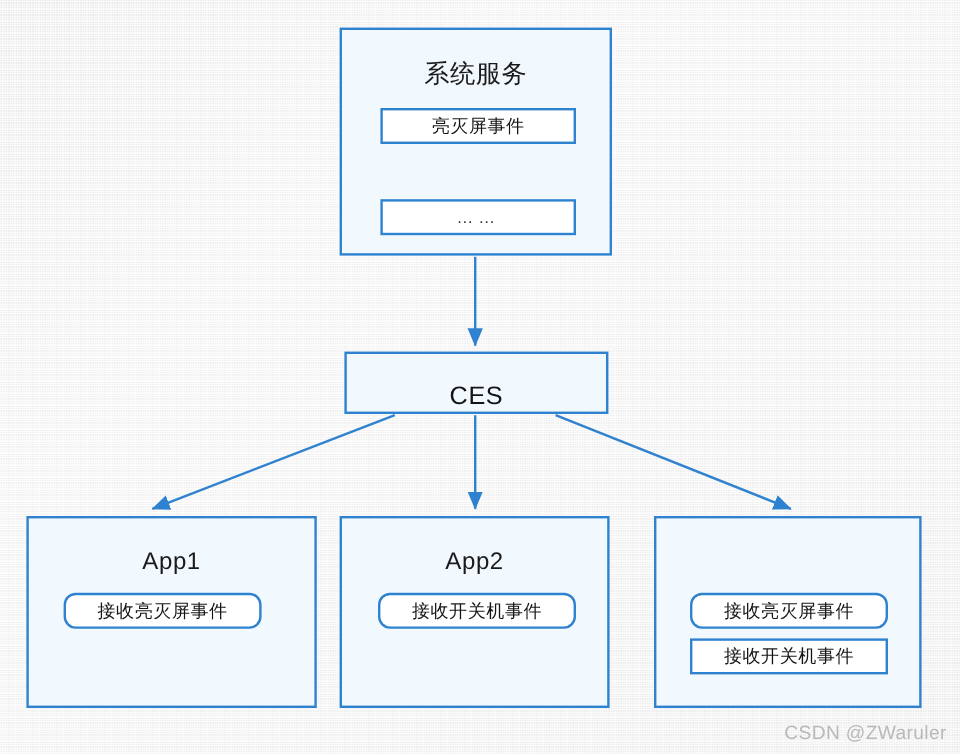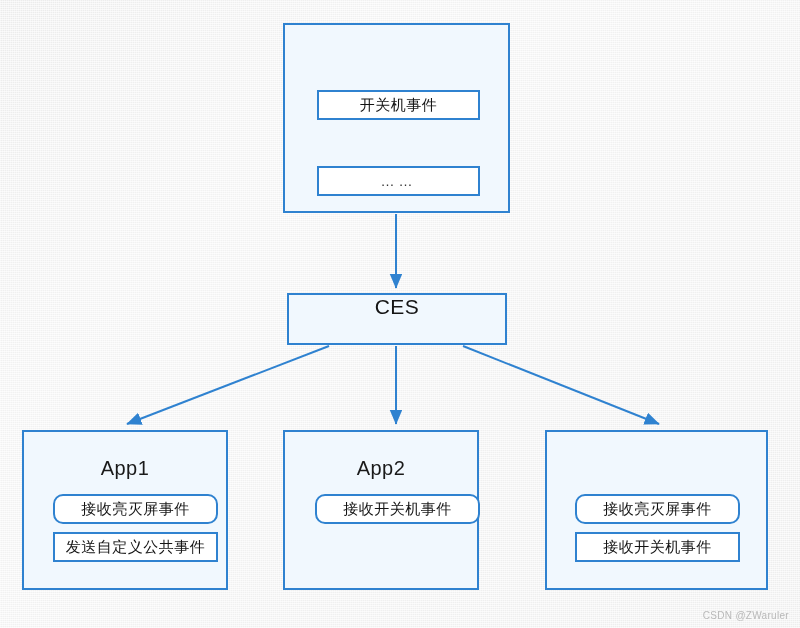--- a/index.html
+++ b/index.html
@@ -83,44 +83,44 @@
   }
   #node-system .node-title { top: 26px; font-size: 21px; }
   #node-system .chip { left: 32px; width: 163px; height: 30px; }
   #node-system .chip.c0 { top: 65px; }
   #node-system .chip.c1 { top: 103px; }
   #node-system .chip.c2 { top: 141px; }
 
   
   #node-ces {
     left: 287px; top: 293px; width: 220px; height: 52px;
-    display: flex; align-items: flex-start; justify-content: center;
+    display: flex; align-items: flex-end; justify-content: center;
   }
   #node-ces .ces-label {
     font-size: 21px; color: #141414; letter-spacing: 0.5px;
   }
 
   
   .app-node { top: 430px; height: 160px; }
-  #node-app1 { left: 22px;  width: 206px; }
-  #node-app2 { left: 283px; width: 196px; }
+  #node-app1 { left: 22px;  width: 242px; }
+  #node-app2 { left: 283px; width: 225px; }
   #node-app3 { left: 545px; width: 223px; }
   .app-node .node-title { top: 26px; }
   .app-node .chip { height: 30px; }
   #node-app1 .chip { left: 29px; width: 165px; }
   #node-app2 .chip { left: 30px; width: 165px; }
   #node-app3 .chip { left: 28px; width: 165px; }
   .app-node .chip.c0 { top: 62px; border-radius: 10px; }
   .app-node .chip.c1 { top: 100px; }
 
   #watermark {
     position: absolute;
     right: 11px;
     bottom: 7px;
-    font-size: 10px;
+    font-size: 16px;
     color: #b9b9b9;
     letter-spacing: 0.3px;
     z-index: 3;
   }
 </style>
 </head>
 <body>
 
 <div id="canvas">
 
@@ -134,32 +134,32 @@
     <line x1="396" y1="214" x2="396" y2="288" stroke="#2f82d0" stroke-width="2" marker-end="url(#arrowhead)"></line>
 
     <line x1="329" y1="346" x2="127" y2="424" stroke="#2f82d0" stroke-width="2" marker-end="url(#arrowhead)"></line>
 
     <line x1="396" y1="346" x2="396" y2="424" stroke="#2f82d0" stroke-width="2" marker-end="url(#arrowhead)"></line>
 
     <line x1="463" y1="346" x2="659" y2="424" stroke="#2f82d0" stroke-width="2" marker-end="url(#arrowhead)"></line>
   </svg>
 
   <div class="node" id="node-system">
-    <div class="chip c0">开关机事件</div>
+    <div class="node-title">系统服务</div>
+    <div class="chip c0">亮灭屏事件</div>
     <div class="chip dots c2">……</div>
   </div>
 
   <div class="node" id="node-ces">
     <span class="ces-label">CES</span>
   </div>
 
   <div class="node app-node" id="node-app1">
     <div class="node-title">App1</div>
     <div class="chip c0">接收亮灭屏事件</div>
-    <div class="chip c1">发送自定义公共事件</div>
   </div>
 
   <div class="node app-node" id="node-app2">
     <div class="node-title">App2</div>
     <div class="chip c0">接收开关机事件</div>
   </div>
 
   <div class="node app-node" id="node-app3">
     <div class="chip c0">接收亮灭屏事件</div>
     <div class="chip c1">接收开关机事件</div>

